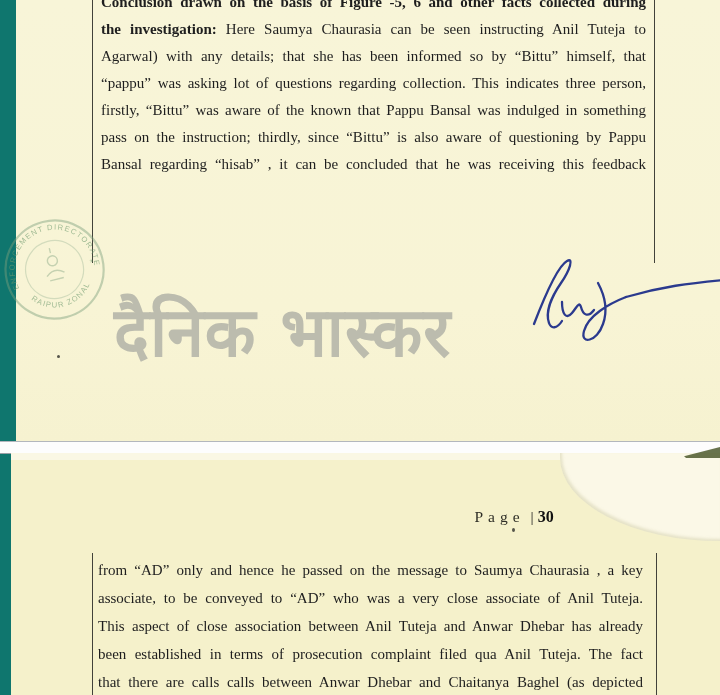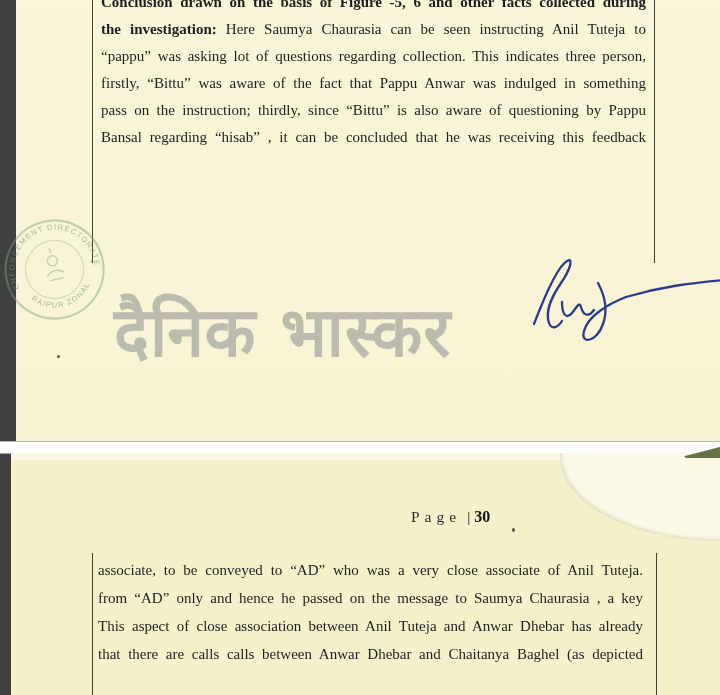--- a/index.html
+++ b/index.html
@@ -1,18 +1,18 @@
 <!DOCTYPE html>
 <html><head>
 <meta charset="utf-8">
 <style>
   html,body{margin:0;padding:0;}
   .stage{
     position:relative;width:720px;height:695px;overflow:hidden;
-    background:#404040;font-family:"Liberation Serif",serif;color:#1e1e1e;
+    background:#0f766e;font-family:"Liberation Serif",serif;color:#1e1e1e;
   }
   
   .page1{
     position:absolute;left:16px;top:0;width:704px;height:441px;
     background:linear-gradient(180deg,#f8f5d8 0%,#f8f4d5 70%,#f6f2d0 100%);
   }
   .p1frame{
     position:absolute;left:76px;top:0;width:561px;height:263px;
     border-left:1.6px solid #42423a;border-right:1.6px solid #42423a;
   }
@@ -48,21 +48,21 @@
     position:absolute;right:0;top:0;width:160px;height:88px;
     background:#fbf8e7;border-bottom-left-radius:100% 95%;
     box-shadow:inset 2px -2px 3px rgba(190,185,140,.35);
   }
   .corner-wedge{
     position:absolute;right:0;top:-6px;width:36px;height:11px;
     background:#4e5a2e;opacity:.85;
     clip-path:polygon(0 85%,100% 0,100% 100%,6% 100%);
   }
   .pageno{
-    position:absolute;left:400px;top:55px;width:230px;text-align:left;
+    position:absolute;left:388px;top:55px;width:230px;text-align:center;
     font-size:15.5px;color:#2e2e26;
   }
   .pageno .pglabel{letter-spacing:5px;}
   .pageno .pgsep{margin:0 4px 0 6px;color:#1a1a1a;}
   .pageno b{color:#111;font-size:16px;}
   .p2frame{
     position:absolute;left:81px;top:100px;width:563px;height:142px;
     border-left:1.6px solid #42423a;border-right:1.6px solid #42423a;
   }
   .p2body{
@@ -79,22 +79,23 @@
 
 <div class="stage">
 
   <div class="page1">
 
     <div class="p1frame"></div>
 
     <div class="p1body">
       <div class="ln"><span class="bld">Conclusion drawn on the basis of Figure -5, 6 and other facts collected during</span><span></span></div>
       <div class="ln"><span class="bld">the investigation:</span><span> Here Saumya Chaurasia can be seen instructing Anil Tuteja to</span></div>
+      <div class="ln"><span class="bld"></span><span>Agarwal) with any details; that she has been informed so by “Bittu” himself, that</span></div>
       <div class="ln"><span class="bld"></span><span>“pappu” was asking lot of questions regarding collection. This indicates three person,</span></div>
-      <div class="ln"><span class="bld"></span><span>firstly, “Bittu” was aware of the fact that Pappu Anwar was indulged in something</span></div>
+      <div class="ln"><span class="bld"></span><span>firstly, “Bittu” was aware of the known that Pappu Bansal was indulged in something</span></div>
       <div class="ln"><span class="bld"></span><span>pass on the instruction; thirdly, since “Bittu” is also aware of questioning by Pappu</span></div>
       <div class="ln"><span class="bld"></span><span>Bansal regarding “hisab” , it can be concluded that he was receiving this feedback</span></div>
     </div>
 
     <svg class="stamp" width="112" height="118" viewBox="0 0 112 118">
       <defs>
         <path id="arcT" d="M 16.4,70.7 A 40,40 0 1 1 91.6,70.7" fill="none"></path>
         <path id="arcB" d="M 22.8,78.7 A 38,38 0 0 0 85.2,78.7" fill="none"></path>
       </defs>
       <circle cx="54" cy="57" r="49" fill="none" stroke="#7da07d" stroke-width="2.2" opacity="0.6"></circle>
@@ -131,22 +132,23 @@
     <div class="corner-fold"></div>
     <div class="corner-wedge"></div>
 
     <div class="pageno">
       <span class="pglabel">Page</span><span class="pgsep">|</span><b>30</b>
     </div>
 
     <div class="p2frame"></div>
 
     <div class="p2body">
+      <div class="ln">from “AD” only and hence he passed on the message to Saumya Chaurasia , a key</div>
       <div class="ln">associate, to be conveyed to “AD” who was a very close associate of Anil Tuteja.</div>
-      <div class="ln">from “AD” only and hence he passed on the message to Saumya Chaurasia , a key</div>
       <div class="ln">This aspect of close association between Anil Tuteja and Anwar Dhebar has already</div>
+      <div class="ln">been established in terms of prosecution complaint filed qua Anil Tuteja.  The fact</div>
       <div class="ln">that there are calls calls between Anwar Dhebar and Chaitanya Baghel (as depicted</div>
     </div>
   </div>
 
   <div class="speck s1"></div>
   <div class="speck s2"></div>
 </div>
 
 </body></html>

